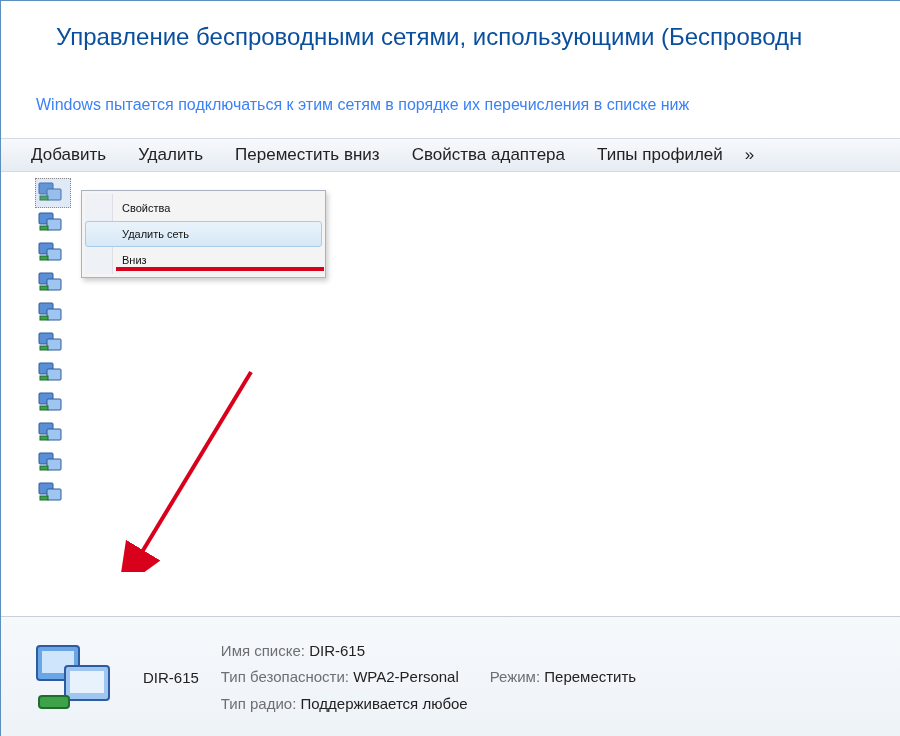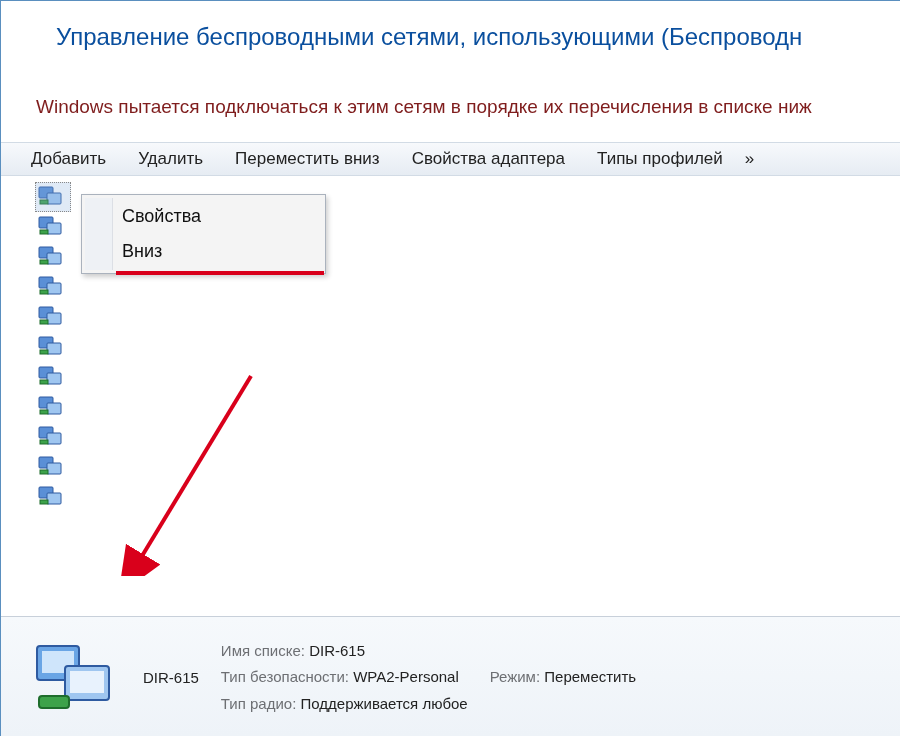--- a/index.html
+++ b/index.html
@@ -26,22 +26,22 @@
     padding: 22px 30px 10px 55px;
   }
   .title {
     color: #0a4f9e;
     font-size: 24px;
     white-space: nowrap;
     overflow: hidden;
   }
   .subtitle {
     padding: 35px 30px 10px 35px;
-    font-size: 19px;
-    color: #7f1d1d;
+    font-size: 16px;
+    color: #3b82f6;
     white-space: nowrap;
     overflow: hidden;
   }
   .toolbar {
     margin-top: 14px;
     padding: 6px 10px 6px 30px;
     background: linear-gradient(#f7f9fc, #e6ecf3);
     border-top: 1px solid #d2dbe5;
     border-bottom: 1px solid #d2dbe5;
     display: flex;
@@ -85,21 +85,21 @@
   .ctx-gutter {
     position:absolute;
     left:3px; top:3px; bottom:3px;
     width:28px;
     background:#eef1f5;
     border-right:1px solid #dcdfe5;
   }
   .ctx-item {
     position: relative;
     padding: 6px 14px 6px 36px;
-    font-size: 18px;
+    font-size: 11px;
     color: #111;
     cursor: default;
     z-index: 2;
     border:1px solid transparent;
     border-radius:3px;
   }
   .ctx-item.highlight {
     background: linear-gradient(#eaf3fb, #d6e8f7);
     border:1px solid #a9cbe7;
   }
@@ -229,20 +229,21 @@
         <svg viewBox="0 0 30 24">
           <rect x="2" y="3" width="14" height="11" rx="1" fill="#5a8fd6" stroke="#2e5aa0"></rect>
           <rect x="10" y="9" width="14" height="11" rx="1" fill="#9fc6f0" stroke="#2e5aa0"></rect>
           <rect x="3" y="16" width="8" height="4" fill="#3da24a" stroke="#1e6d2c"></rect>
         </svg>
       </div>
 
     <div class="context-menu">
       <div class="ctx-gutter"></div>
       <div class="ctx-item">Свойства</div>
+      <div class="ctx-item highlight">Удалить сеть</div>
       <div class="ctx-underline" style="top:76px"></div>
       <div class="ctx-item">Вниз</div>
     </div>
 
     <svg class="arrow" style="left:120px; top:190px;" width="140" height="210" viewBox="0 0 140 210">
       <defs>
         <marker id="ah" markerWidth="12" markerHeight="12" refX="2" refY="5" orient="auto">
           <path d="M0,0 L12,5 L0,10 Z" fill="#d9001b"></path>
         </marker>
       </defs>

